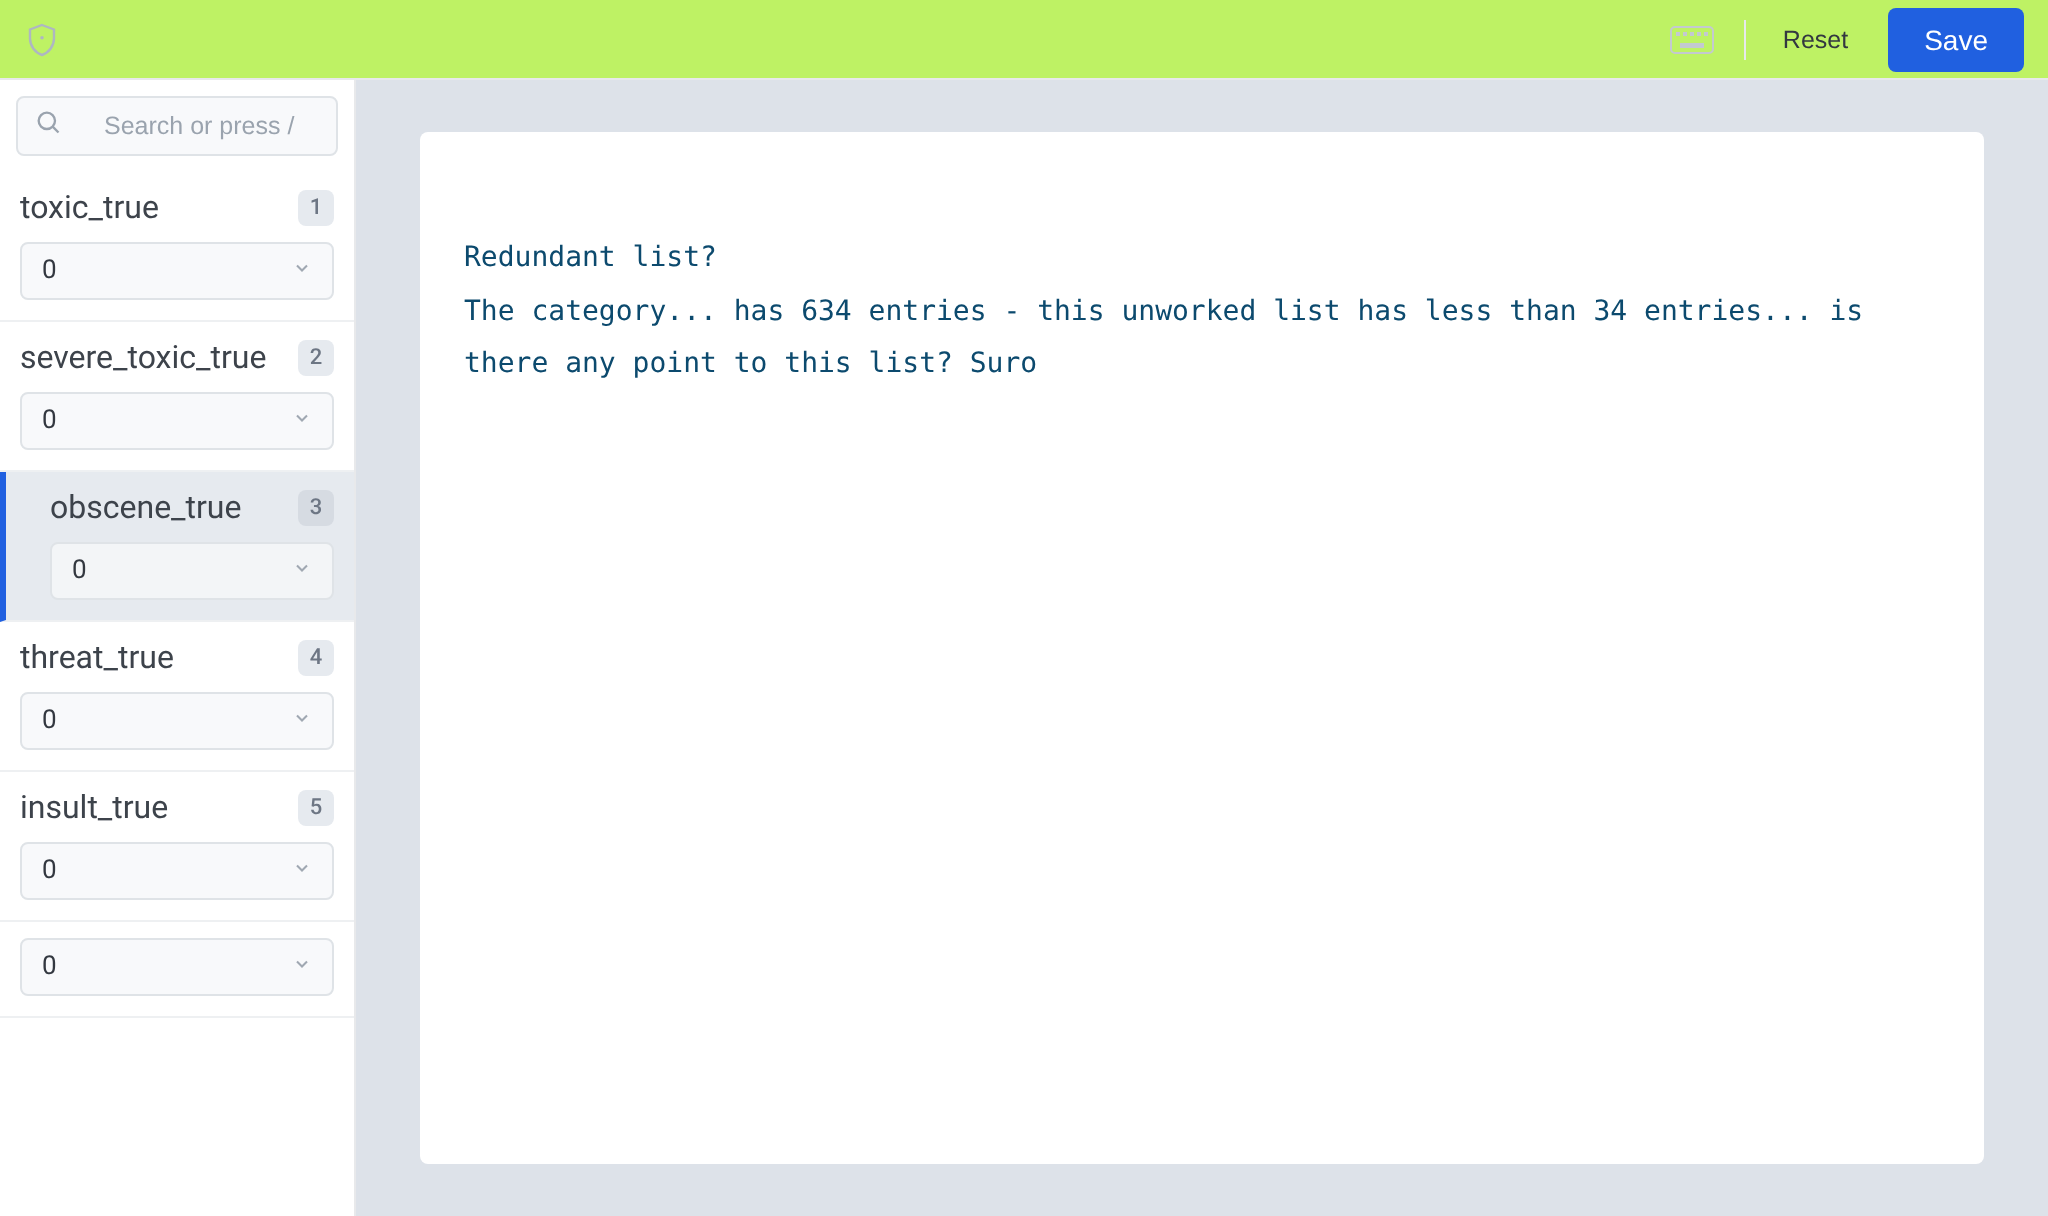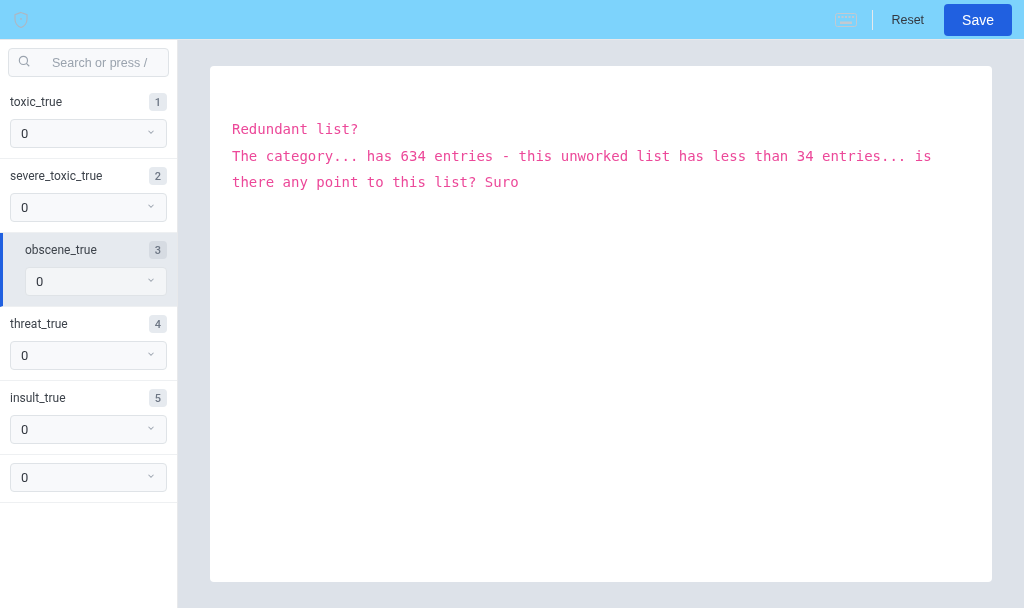--- a/index.html
+++ b/index.html
@@ -12,21 +12,21 @@
       height: 608px;
       overflow: hidden;
     }
     .header {
       height: 40px;
       display: flex;
       align-items: center;
       justify-content: space-between;
       padding: 4px 12px;
       border-bottom: 1px solid #e8e9eb;
-      background: #7dd3fc;
+      background: #bef264;
       gap: 42px;
     }
     .header-left {
       display: flex;
       align-items: center;
     }
     .logo-icon {
       width: 18px;
       height: 18px;
       display: flex;
@@ -120,21 +120,21 @@
       border-left: 3px solid #2060e0;
       padding-left: 22px;
     }
     .field-head {
       display: flex;
       justify-content: space-between;
       align-items: center;
       margin-bottom: 8px;
     }
     .field-label {
-      font-size: 12px;
+      font-size: 16px;
       color: #3d434b;
       font-weight: 400;
     }
     .field-badge {
       background: #e6eaef;
       color: #6d7684;
       font-size: 11px;
       font-weight: 500;
       border-radius: 4px;
       width: 18px;
@@ -175,21 +175,21 @@
     }
     .content-card {
       background: #fff;
       border-radius: 4px;
       padding: 50px 22px 22px 22px;
       min-height: calc(100%);
     }
     .content-text {
       font-family: ui-monospace, "SF Mono", Menlo, Consolas, monospace;
       font-size: 14px;
-      color: #ec4899;
+      color: #0c4a6e;
       line-height: 1.9;
       white-space: pre-wrap;
       word-wrap: break-word;
     }
   </style>
 </head>
 <body>
 
 <div class="header">
   <div class="header-left">

